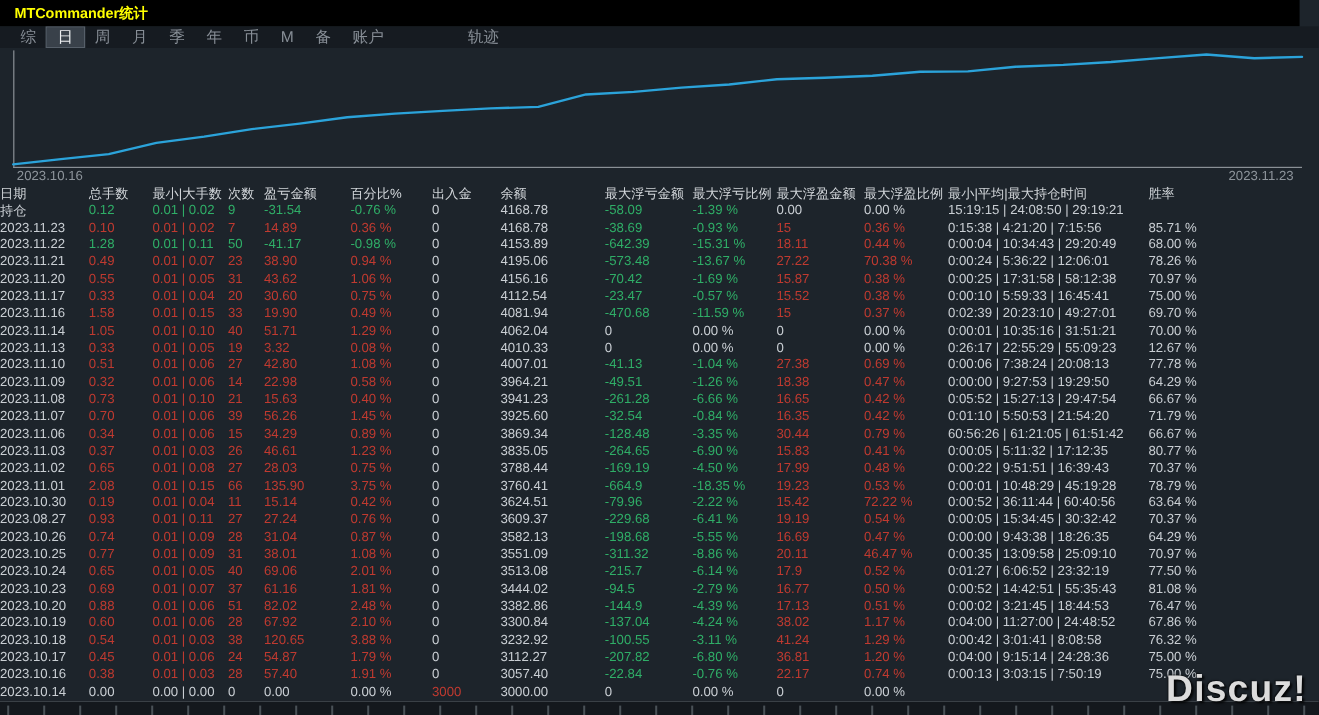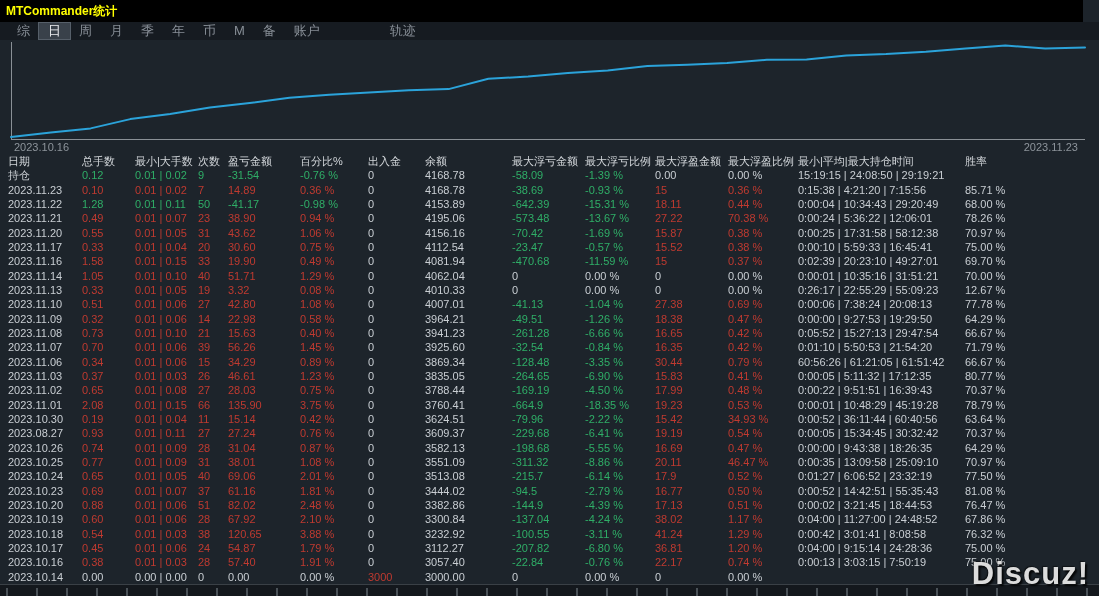--- a/index.html
+++ b/index.html
@@ -2,21 +2,21 @@
 <html><head>
 <meta charset="utf-8">
 <style>
   * { margin:0; padding:0; box-sizing:border-box; }
   html,body { width:1099px; height:596px; overflow:hidden; background:#1d242b;
               font-family:"Liberation Sans", sans-serif; }
   #app { position:relative; width:1099px; height:596px; background:#1d242b; }
 
   
   .titlebar { position:absolute; top:0; left:0; right:16px; height:22px; background:#000;
-              display:flex; align-items:center; justify-content:space-between; padding:0 6px; }
+              display:flex; align-items:center; justify-content:space-between; padding:0 12px; }
   .title { color:#ffff00; font-size:12px; font-weight:bold; }
   .brand { color:#4c7fc4; font-size:12px; }
 
   
   .menubar { position:absolute; top:22px; left:0; right:0; height:18px; background:#161b21;
              display:flex; align-items:center; padding-left:8px; }
   .menu-item { color:#878e96; font-size:13px; padding:0 9px; height:16px; line-height:16px; cursor:default; }
   .menu-item.active { background:#39414a; color:#eceef0; outline:1px solid #565f69; }
   .menu-spacer { width:52px; }
 
@@ -26,21 +26,21 @@
   .y-axis { position:absolute; left:11px; top:2px; bottom:0; width:1px; background:#8a9096; }
   .x-axis { position:absolute; left:11px; right:14px; bottom:0; height:1px; background:#8a9096; }
   .axis-labels { position:absolute; top:140px; left:0; right:0; height:14px; font-size:11px; color:#8d949b; }
   .axis-label-start { position:absolute; left:14px; top:1px; }
   .axis-label-end { position:absolute; right:21px; top:1px; }
 
   
   .table { position:absolute; top:154px; left:0; right:0; }
   .trow { display:grid;
           grid-template-columns:74px 53px 63px 30px 72px 68px 57px 87px 73px 70px 73px 70px 162px 139px;
-          height:14.33px; align-items:center; padding-left:8px; font-size:11px; white-space:nowrap; }
+          height:14.33px; align-items:center; font-size:11px; white-space:nowrap; }
   .trow span { overflow:hidden; }
   .thead span { color:#d2d6da; }
   .grey  { color:#c9ced3; }
   .red   { color:#bf3a30; }
   .green { color:#2fae67; }
   .total-row { background:#0d1116; }
   .win-cell { padding-left:5px; }
 
   
   .ruler { position:absolute; left:0; right:0; bottom:0; height:12px; background:#14181d;
@@ -384,21 +384,21 @@
           <span class="red">0.19</span>
           <span class="red">0.01 | 0.04</span>
           <span class="red">11</span>
           <span class="red">15.14</span>
           <span class="red">0.42 %</span>
           <span class="grey">0</span>
           <span class="grey">3624.51</span>
           <span class="green">-79.96</span>
           <span class="green">-2.22 %</span>
           <span class="red">15.42</span>
-          <span class="red">34.93 %</span>
+          <span class="red">72.22 %</span>
           <span class="grey">0:00:52 | 36:11:44 | 60:40:56</span>
           <span class="grey win-cell">63.64 %</span>
         </div>
         <div class="trow">
           <span class="grey">2023.08.27</span>
           <span class="red">0.93</span>
           <span class="red">0.01 | 0.11</span>
           <span class="red">27</span>
           <span class="red">27.24</span>
           <span class="red">0.76 %</span>

